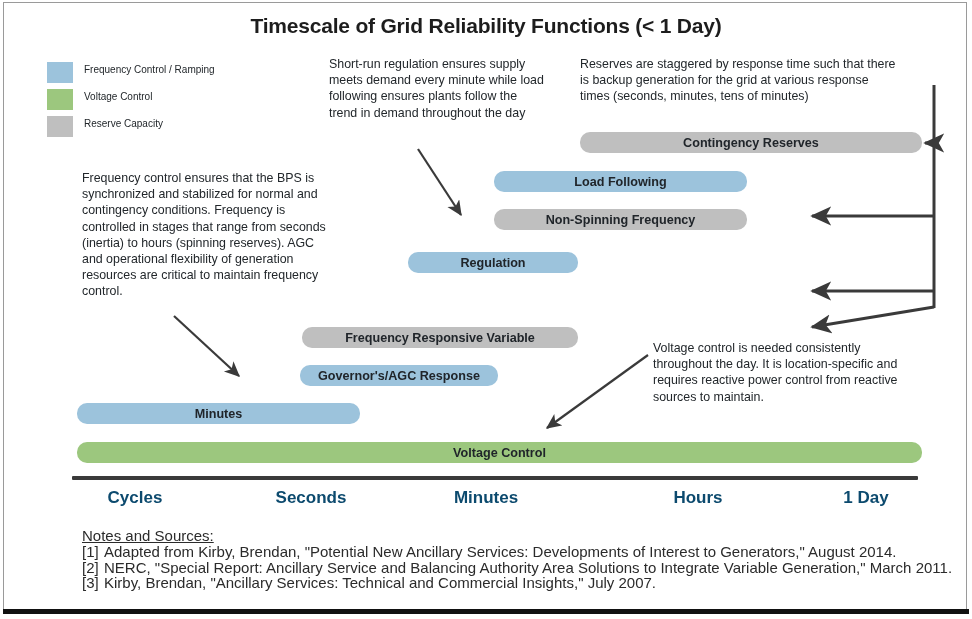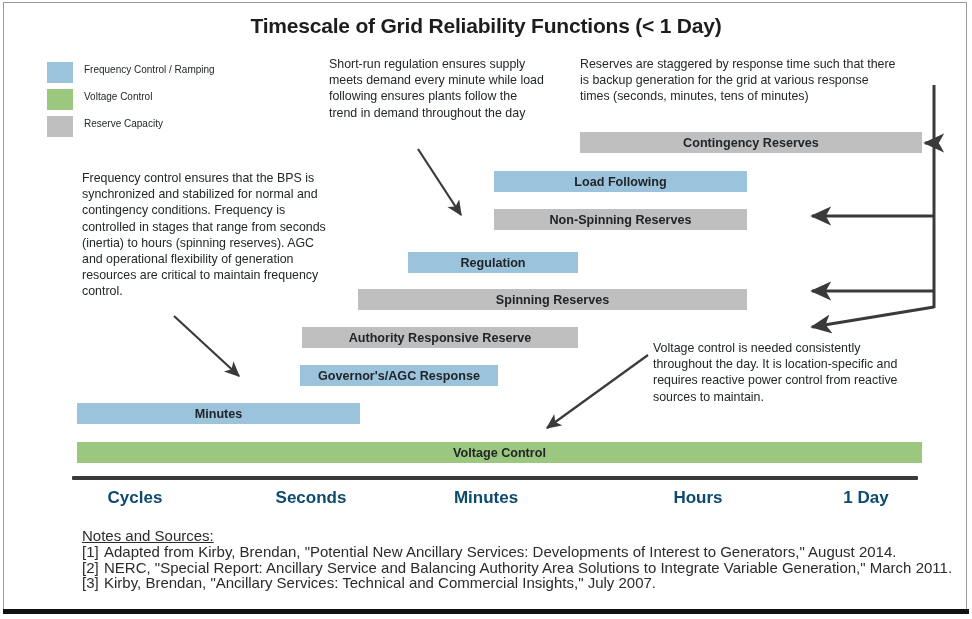--- a/index.html
+++ b/index.html
@@ -76,20 +76,21 @@
     position:absolute;
     height:21px;
     display:flex;
     align-items:center;
     justify-content:center;
     font-size:12.6px;
     font-weight:bold;
     color:#20252a;
     white-space:nowrap;
     box-sizing:border-box;
+    border-radius:10px;
   }
 
   
   #axis-line{
     position:absolute;
     left:72px; top:476px;
     width:846px; height:4px;
     background:#3a3a3a;
     border-radius:1px;
   }
@@ -160,33 +161,30 @@
 
   <div class="bar" style="left:580px; top:132px; width:342px; background:#BFBFBF;">
     <span>Contingency Reserves</span>
   </div>
 
   <div class="bar" style="left:494px; top:171px; width:253px; background:#9CC3DC;">
     <span>Load Following</span>
   </div>
 
   <div class="bar" style="left:494px; top:209px; width:253px; background:#BFBFBF;">
-    <span>Non-Spinning Reserves</span>
+    <span>Non-Spinning Frequency</span>
   </div>
 
   <div class="bar" style="left:408px; top:252px; width:170px; background:#9CC3DC;">
     <span>Regulation</span>
   </div>
 
-  <div class="bar" style="left:358px; top:289px; width:389px; background:#BFBFBF;">
-    <span>Spinning  Reserves</span>
-  </div>
 
   <div class="bar" style="left:302px; top:327px; width:276px; background:#BFBFBF;">
-    <span>Authority Responsive Reserve</span>
+    <span>Frequency Responsive Variable</span>
   </div>
 
   <div class="bar" style="left:300px; top:365px; width:198px; background:#9CC3DC;">
     <span>Governor's/AGC Response</span>
   </div>
 
   <div class="bar" style="left:77px; top:403px; width:283px; background:#9CC3DC;">
     <span>Minutes</span>
   </div>
 

